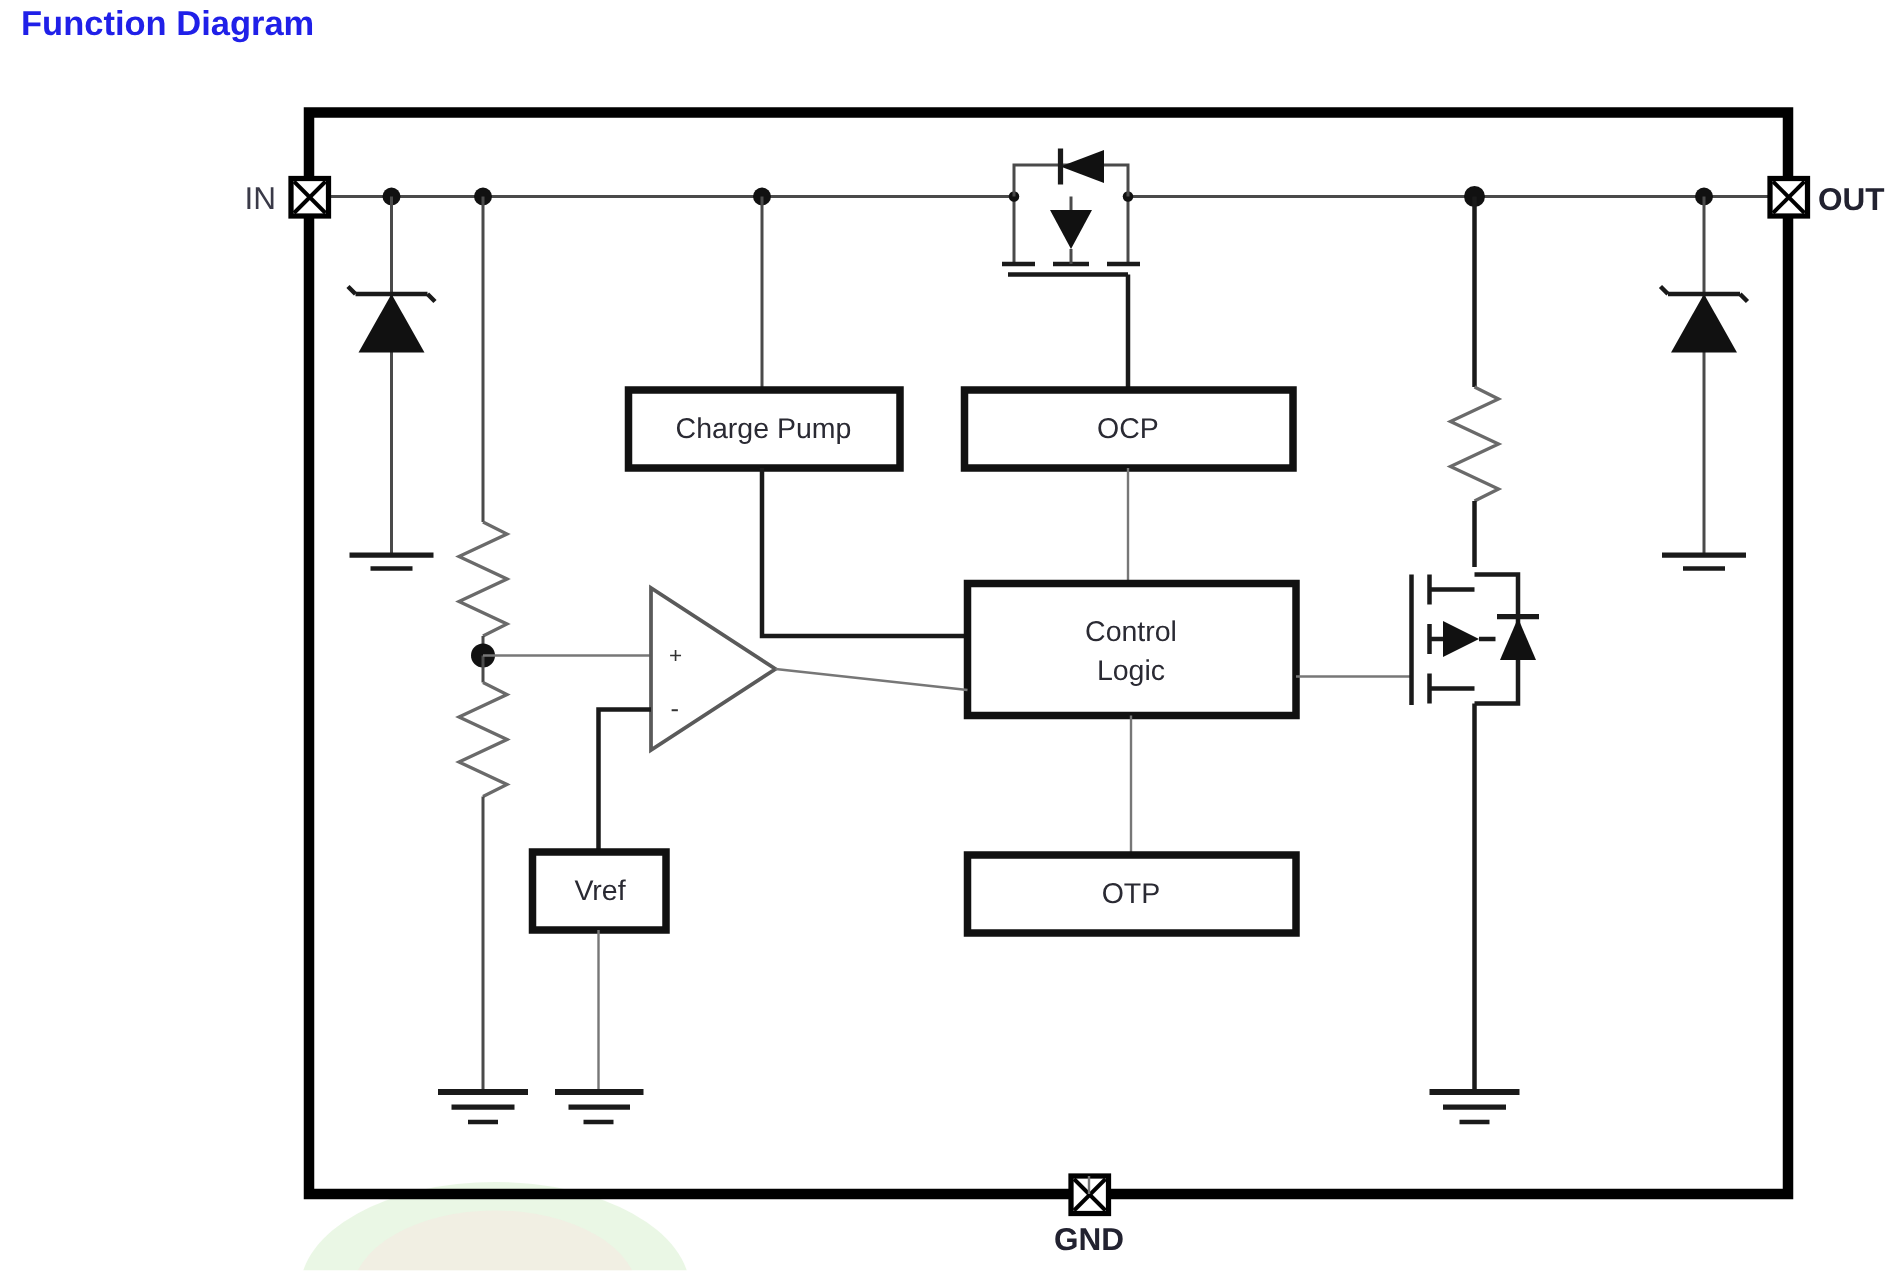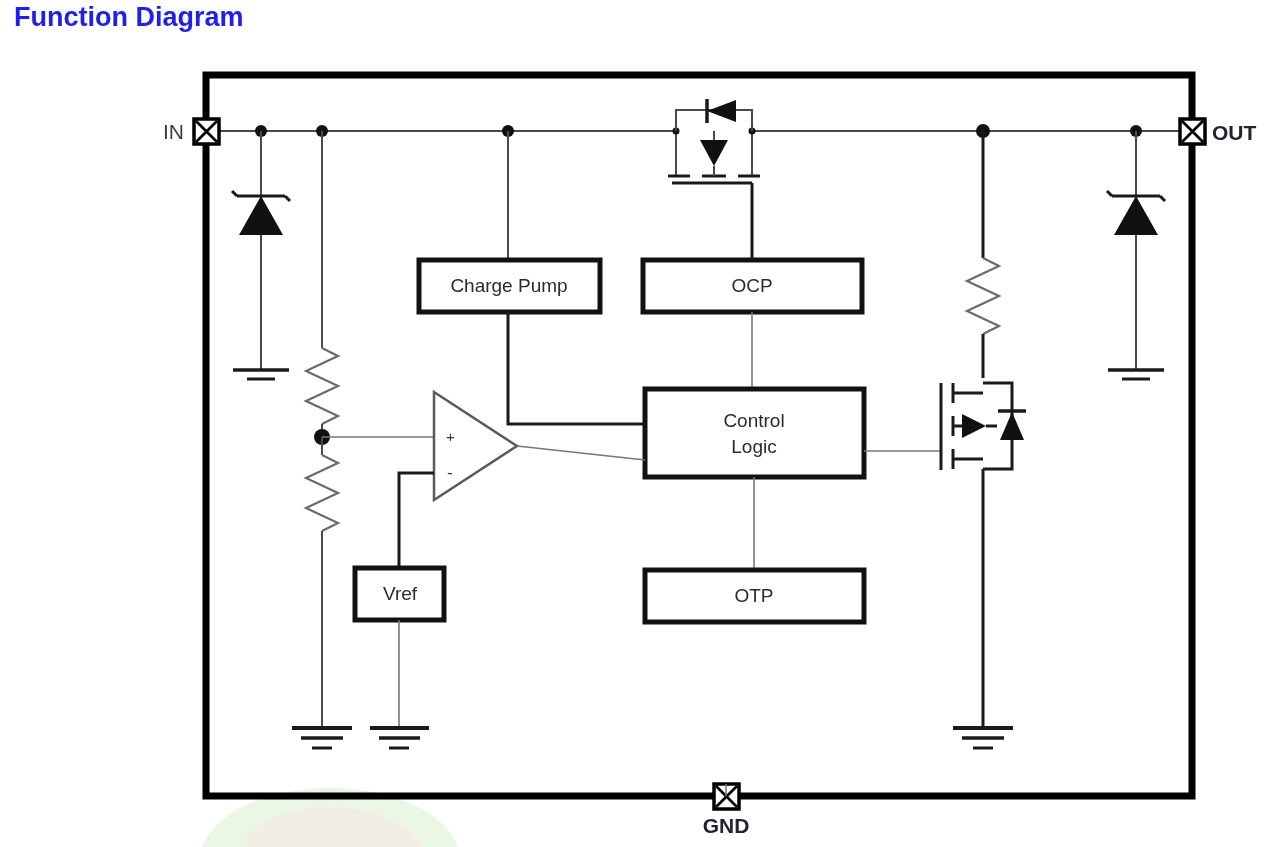--- a/index.html
+++ b/index.html
@@ -11,21 +11,21 @@
     width: 1269px;
     height: 847px;
     font-family: "Liberation Sans", sans-serif;
     position: relative;
     overflow: hidden;
   }
   #page-title {
     position: absolute;
     left: 14px;
     top: 2px;
-    font-size: 27px;
+    font-size: 23px;
     font-weight: bold;
     color: #2020E8;
     letter-spacing: 0px;
     font-family: "Liberation Sans", sans-serif;
     white-space: nowrap;
   }
   #diagram-svg {
     position: absolute;
     left: 0;
     top: 0;

